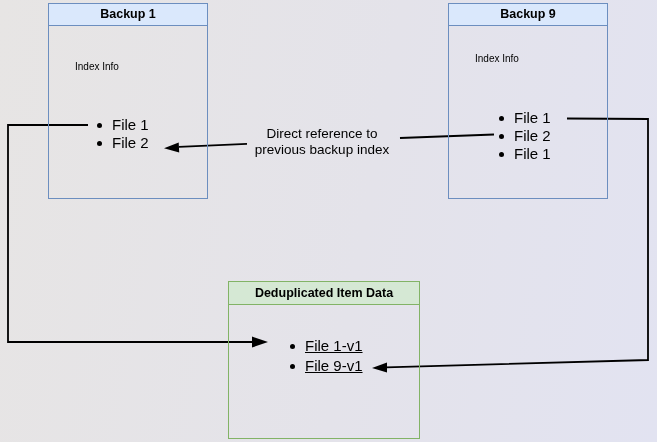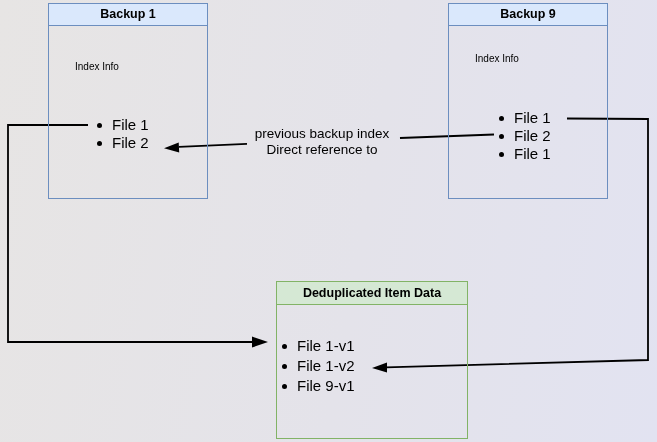--- a/index.html
+++ b/index.html
@@ -17,37 +17,37 @@
   .node .hdr{
     box-sizing:border-box;width:100%;
     font-weight:bold;font-size:12.5px;text-align:center;
   }
   .blue{border:1.5px solid #6c8ebf;}
   .blue .hdr{background:#dae8fc;border-bottom:1.5px solid #6c8ebf;height:22px;line-height:21px;}
   .green{border:1.5px solid #82b366;}
   .green .hdr{background:#d5e8d4;border-bottom:1.5px solid #82b366;height:23px;line-height:22px;}
   #backup1{left:48px;top:3px;width:160px;height:196px;}
   #backup2{left:448px;top:3px;width:160px;height:196px;}
-  #dedup{left:228px;top:281px;width:192px;height:158px;margin-left:48px;}
+  #dedup{left:228px;top:281px;width:192px;height:158px;}
   
   .section-label{position:absolute;font-size:10px;white-space:nowrap;}
   #b1-section{left:75px;top:61px;}
   #b2-section{left:475px;top:53px;}
   ul.filelist{
     position:absolute;margin:0;padding:0;list-style:none;
     font-size:15px;
   }
   ul.filelist li{position:relative;padding-left:17px;white-space:nowrap;}
   ul.filelist li::before{
     content:"";position:absolute;left:2px;top:50%;margin-top:-2.5px;
     width:5px;height:5px;border-radius:50%;background:#000;
   }
   #b1-files{left:95px;top:116px;line-height:18px;}
   #b2-files{left:497px;top:109px;line-height:18px;}
-  #dd-files{left:280px;top:336px;line-height:20px;}
+  #dd-files{left:288px;top:336px;line-height:20px;text-decoration:underline;}
   
   #annotation{
     position:absolute;left:232px;top:126px;width:180px;
     font-size:13.5px;line-height:15.5px;text-align:center;
   }
   
   #edges{position:absolute;left:0;top:0;pointer-events:none;}
   #edges .stroke{stroke:#000;stroke-width:1.8;fill:none;}
   #edges .head{fill:#000;stroke:none;}
 </style>
@@ -92,22 +92,21 @@
     <li>File 1</li>
     <li>File 2</li>
     <li>File 1</li>
   </ul>
 
   <div id="dedup" class="node green">
     <div class="hdr">Deduplicated Item Data</div>
   </div>
   <ul id="dd-files" class="filelist">
     <li>File 1-v1</li>
-    <li>File 1-v2</li>
     <li>File 9-v1</li>
   </ul>
 
   <div id="annotation">
+    <div>Direct reference to</div>
     <div>previous backup index</div>
-    <div>Direct reference to</div>
   </div>
 
 </div>
 
 </body></html>

